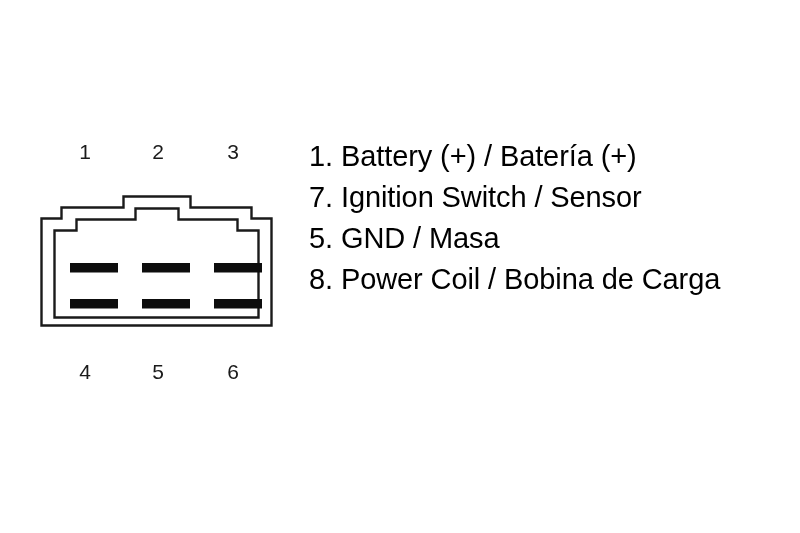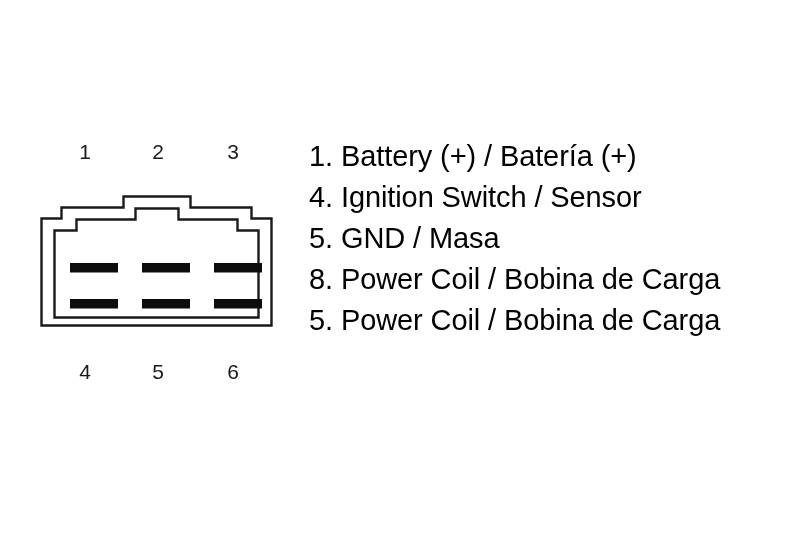--- a/index.html
+++ b/index.html
@@ -117,19 +117,18 @@
     <div class="pin-number pin-row-top pin-col-2">2</div>
     <div class="pin-number pin-row-top pin-col-3">3</div>
 
     <div class="pin-number pin-row-bottom pin-col-1">4</div>
     <div class="pin-number pin-row-bottom pin-col-2">5</div>
     <div class="pin-number pin-row-bottom pin-col-3">6</div>
   </div>
 
   <div id="legend">
     <div class="legend-item">1. Battery (+) / Batería (+)</div>
-    <div class="legend-item">4. Ignition Switch / Sensor</div>
+    <div class="legend-item">7. Ignition Switch / Sensor</div>
     <div class="legend-item">5. GND / Masa</div>
     <div class="legend-item">8. Power Coil / Bobina de Carga</div>
-    <div class="legend-item">5. Power Coil / Bobina de Carga</div>
   </div>
 
 </div>
 
 </body></html>

